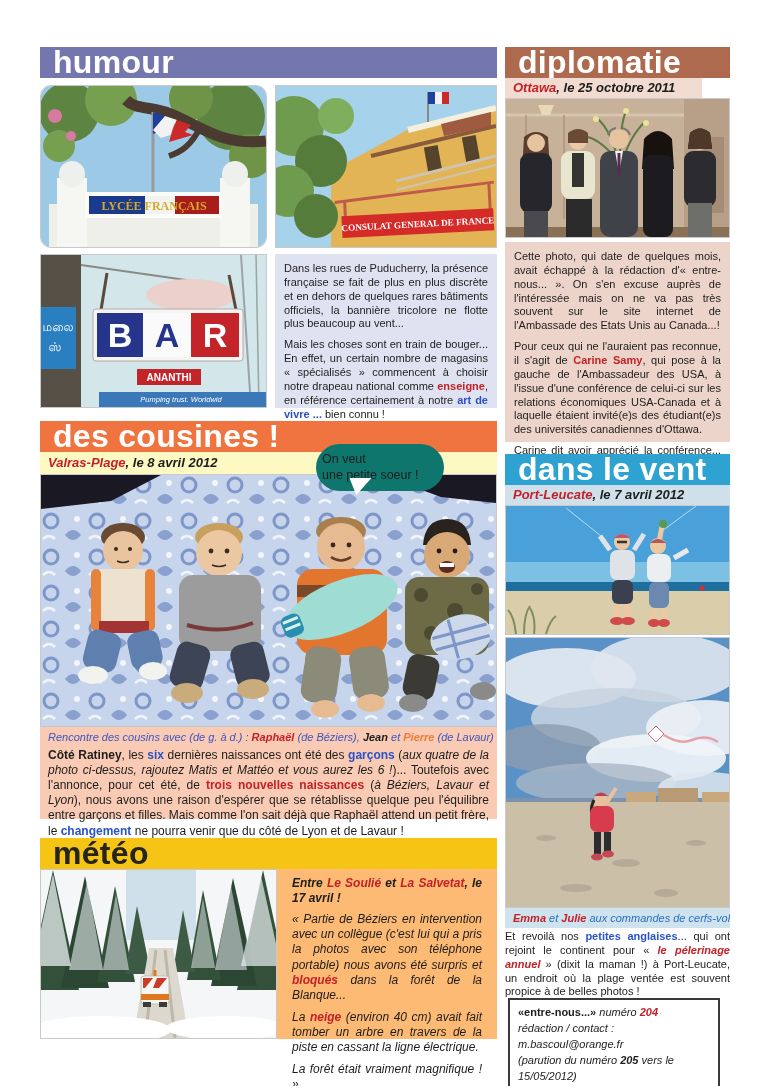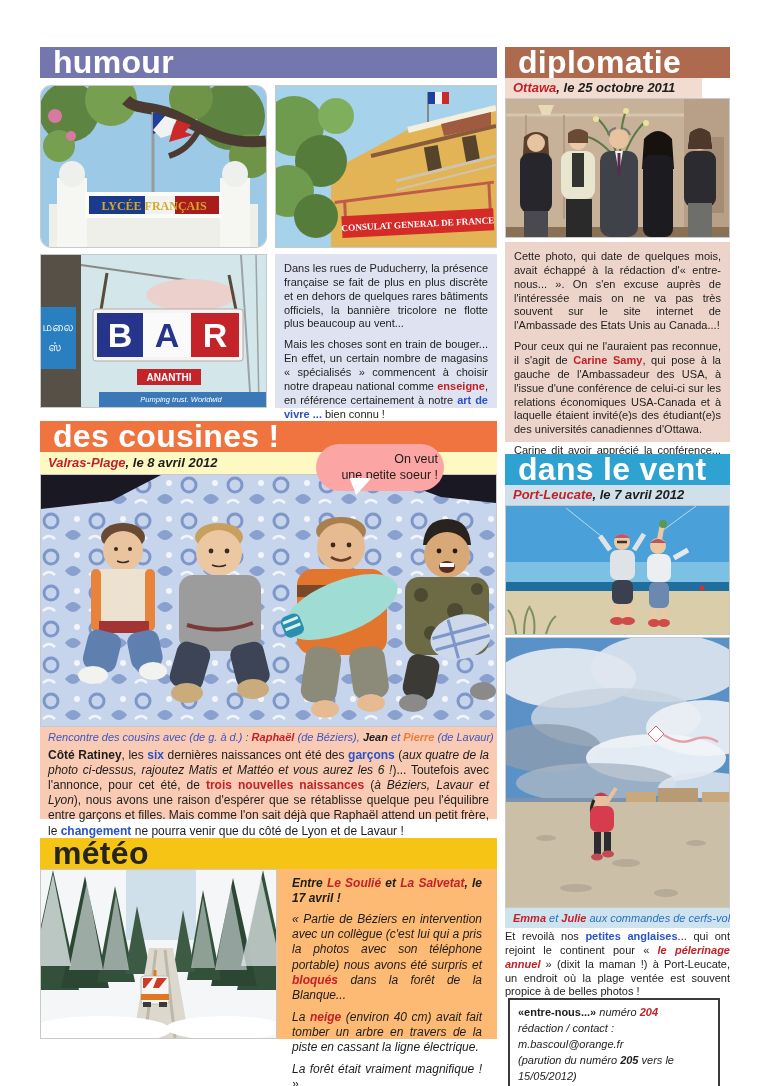--- a/index.html
+++ b/index.html
@@ -17,21 +17,21 @@
   .textblock p{margin:0 0 7px 0;}
   .textblock p:last-child{margin-bottom:0;}
   .b{font-weight:bold}
   .i{font-style:italic}
   .red{color:#c42127}
   .blue{color:#2953c6}
   .orange{color:#ee7c3b}
   .dark{color:#1d1d1b}
   .caption-line{font-size:11px;font-style:italic;color:#3c55c4;line-height:21px;
         padding-left:8px;white-space:nowrap;overflow:hidden;}
-  .bubble{position:absolute;z-index:6;background:#fca5a5;border-radius:28px;text-align:right;
+  .bubble{position:absolute;z-index:6;background:#0f766e;border-radius:28px;text-align:left;
         font-size:12.5px;line-height:1.28;padding:7px 6px 8px 6px;color:#1d1d1b;}
   .bubble:after{content:"";position:absolute;left:30px;bottom:-15px;width:0;height:0;
         border:11px solid transparent;border-top:17px solid #fff;transform:skewX(-14deg);}
   .footerbox{position:absolute;box-sizing:border-box;background:#fff;border:2px solid #3a3a3a;
         padding:5px 8px;font-size:11px;line-height:1.45;}
 </style>
 </head>
 <body>
 
 <div id="page">

